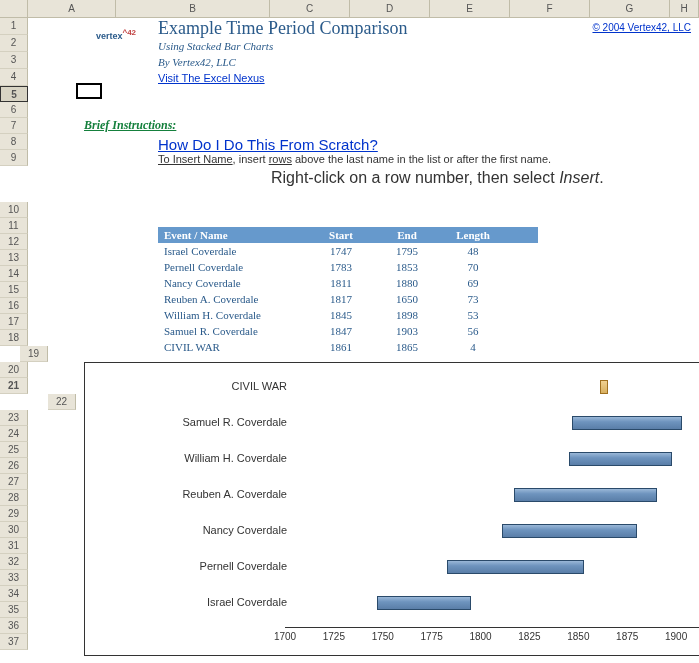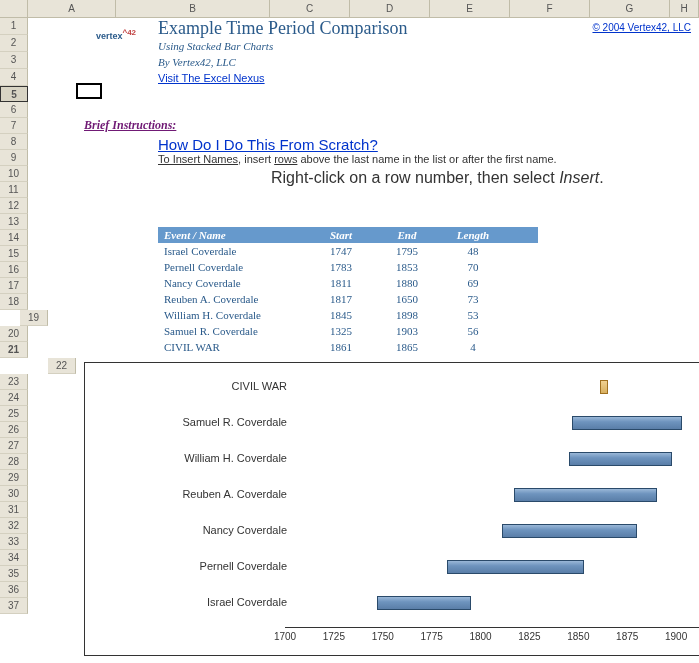--- a/index.html
+++ b/index.html
@@ -13,28 +13,28 @@
     .row-header.sel { background: #d8d4c4; font-weight: bold; border: 1px solid #333; }
     .content { position: relative; flex: 1; }
     .cell-area { position: absolute; left: 0; top: 0; right: 0; }
     .logo { position: absolute; left: 2px; top: 2px; width: 76px; height: 28px; background: linear-gradient(ellipse at center, #e0ecf4 40%, #c8dce8 100%); border-radius: 50% / 50%; display: flex; align-items: center; justify-content: center; font-size: 9px; color: #2a5a8a; font-weight: bold; }
     .logo sup { color: #c04040; font-size: 8px; }
     .title { position: absolute; left: 82px; top: 0px; font-size: 18px; color: #2a5a8a; font-family: Georgia, serif; text-align: center; }
     .subtitle { position: absolute; left: 82px; top: 22px; font-style: italic; font-size: 11px; color: #2a5a8a; font-family: Georgia, serif; }
     .byline { position: absolute; left: 82px; top: 38px; font-style: italic; font-size: 11px; color: #2a5a8a; font-family: Georgia, serif; }
     .link1 { position: absolute; left: 82px; top: 54px; font-size: 11px; color: #0033cc; text-decoration: underline; }
     .copyright { position: absolute; right: 8px; top: 4px; font-size: 10px; color: #0033cc; text-decoration: underline; }
-    .brief { position: absolute; left: 8px; top: 100px; font-weight: bold; font-style: italic; font-size: 12px; color: #701a75; text-decoration: underline; font-family: Georgia, serif; }
+    .brief { position: absolute; left: 8px; top: 100px; font-weight: bold; font-style: italic; font-size: 12px; color: #15803d; text-decoration: underline; font-family: Georgia, serif; }
     .link2 { position: absolute; left: 82px; top: 118px; font-size: 15px; color: #0033cc; text-decoration: underline; }
     .instr1 { position: absolute; left: 82px; top: 135px; font-size: 11px; color: #333; }
     .instr1 .ul { text-decoration: underline; }
     .instr2 { position: absolute; left: 195px; top: 151px; font-size: 16px; color: #333; }
     .instr2 .it { font-style: italic; }
     .table { position: absolute; left: 82px; top: 209px; width: 380px; }
-    .thead { display: flex; background: #6699cc; color: #fff; font-style: italic; font-weight: bold; font-family: Georgia, serif; }
+    .thead { display: flex; background: #6699cc; color: #fff; font-weight: bold; font-family: Georgia, serif; }
     .th, .td { padding: 2px 6px; font-size: 11px; }
     .th.name, .td.name { width: 150px; }
     .th.num, .td.num { width: 66px; text-align: center; }
     .trow { display: flex; }
     .td { color: #2a5a8a; font-family: Georgia, serif; }
     .chart-box { position: absolute; left: 8px; top: 344px; width: 654px; height: 294px; border: 1px solid #333; background: #fff; }
     .chart-label { position: absolute; right: 450px; width: 180px; text-align: right; font-size: 11px; color: #333; }
     .bar { position: absolute; height: 14px; background: linear-gradient(to bottom, #9ab8d8 0%, #6e94be 40%, #5a7ea8 100%); border: 1px solid #2a4a6a; }
     .bar.war { background: linear-gradient(to bottom, #f0d090 0%, #d8b060 100%); border: 1px solid #a07020; }
     .xaxis { position: absolute; left: 200px; bottom: 8px; width: 440px; height: 20px; border-top: 1px solid #333; }
@@ -54,21 +54,21 @@
     <div class="row-headers-col" id="rowhdrs">
         <div class="row-header" style="height: 17px;">1</div>
         <div class="row-header" style="height: 17px;">2</div>
         <div class="row-header" style="height: 17px;">3</div>
         <div class="row-header" style="height: 17px;">4</div>
         <div class="row-header sel" style="height: 16px;">5</div>
         <div class="row-header" style="height: 16px;">6</div>
         <div class="row-header" style="height: 16px;">7</div>
         <div class="row-header" style="height: 16px;">8</div>
         <div class="row-header" style="height: 16px;">9</div>
-        <div class="row-header" style="height: 16px;">10</div>
+        <div class="row-header" style="height: 16px; margin-top: 36px;">10</div>
         <div class="row-header" style="height: 16px;">11</div>
         <div class="row-header" style="height: 16px;">12</div>
         <div class="row-header" style="height: 16px;">13</div>
         <div class="row-header" style="height: 16px;">14</div>
         <div class="row-header" style="height: 16px;">15</div>
         <div class="row-header" style="height: 16px;">16</div>
         <div class="row-header" style="height: 16px;">17</div>
         <div class="row-header" style="height: 16px;">18</div>
         <div class="row-header" style="height: 16px; margin-left: 20px;">19</div>
         <div class="row-header" style="height: 16px;">20</div>
@@ -97,21 +97,21 @@
           </div>
         <div class="title">Example Time Period Comparison</div>
         <div class="subtitle">Using Stacked Bar Charts</div>
         <div class="byline">By Vertex42, LLC</div>
         <a class="link1">Visit The Excel Nexus</a>
         <a class="copyright">© 2004 Vertex42, LLC</a>
         <div class="cursor-cell"></div>
         <div class="brief">Brief Instructions:</div>
         <a class="link2">How Do I Do This From Scratch?</a>
         <div class="instr1">
-          <span class="ul">To Insert Names</span><span>, insert </span><span class="ul">rows</span><span> above the last name in the list or after the first name.</span>
+          <span class="ul">To Insert Name</span><span>, insert </span><span class="ul">rows</span><span> above the last name in the list or after the first name.</span>
         </div>
         <div class="instr2">
           <span>Right-click on a row number, then select </span><span class="it">Insert</span><span>.</span>
         </div>
         <div class="table">
           <div class="thead">
             <div class="th name">Event / Name</div>
             <div class="th num">Start</div>
             <div class="th num">End</div>
             <div class="th num">Length</div>
@@ -142,21 +142,21 @@
                 <div class="td num">73</div>
               </div>
               <div class="trow">
                 <div class="td name">William H. Coverdale</div>
                 <div class="td num">1845</div>
                 <div class="td num">1898</div>
                 <div class="td num">53</div>
               </div>
               <div class="trow">
                 <div class="td name">Samuel R. Coverdale</div>
-                <div class="td num">1325</div>
+                <div class="td num">1847</div>
                 <div class="td num">1903</div>
                 <div class="td num">56</div>
               </div>
               <div class="trow">
                 <div class="td name">CIVIL WAR</div>
                 <div class="td num">1861</div>
                 <div class="td num">1865</div>
                 <div class="td num">4</div>
               </div>
             </div>

